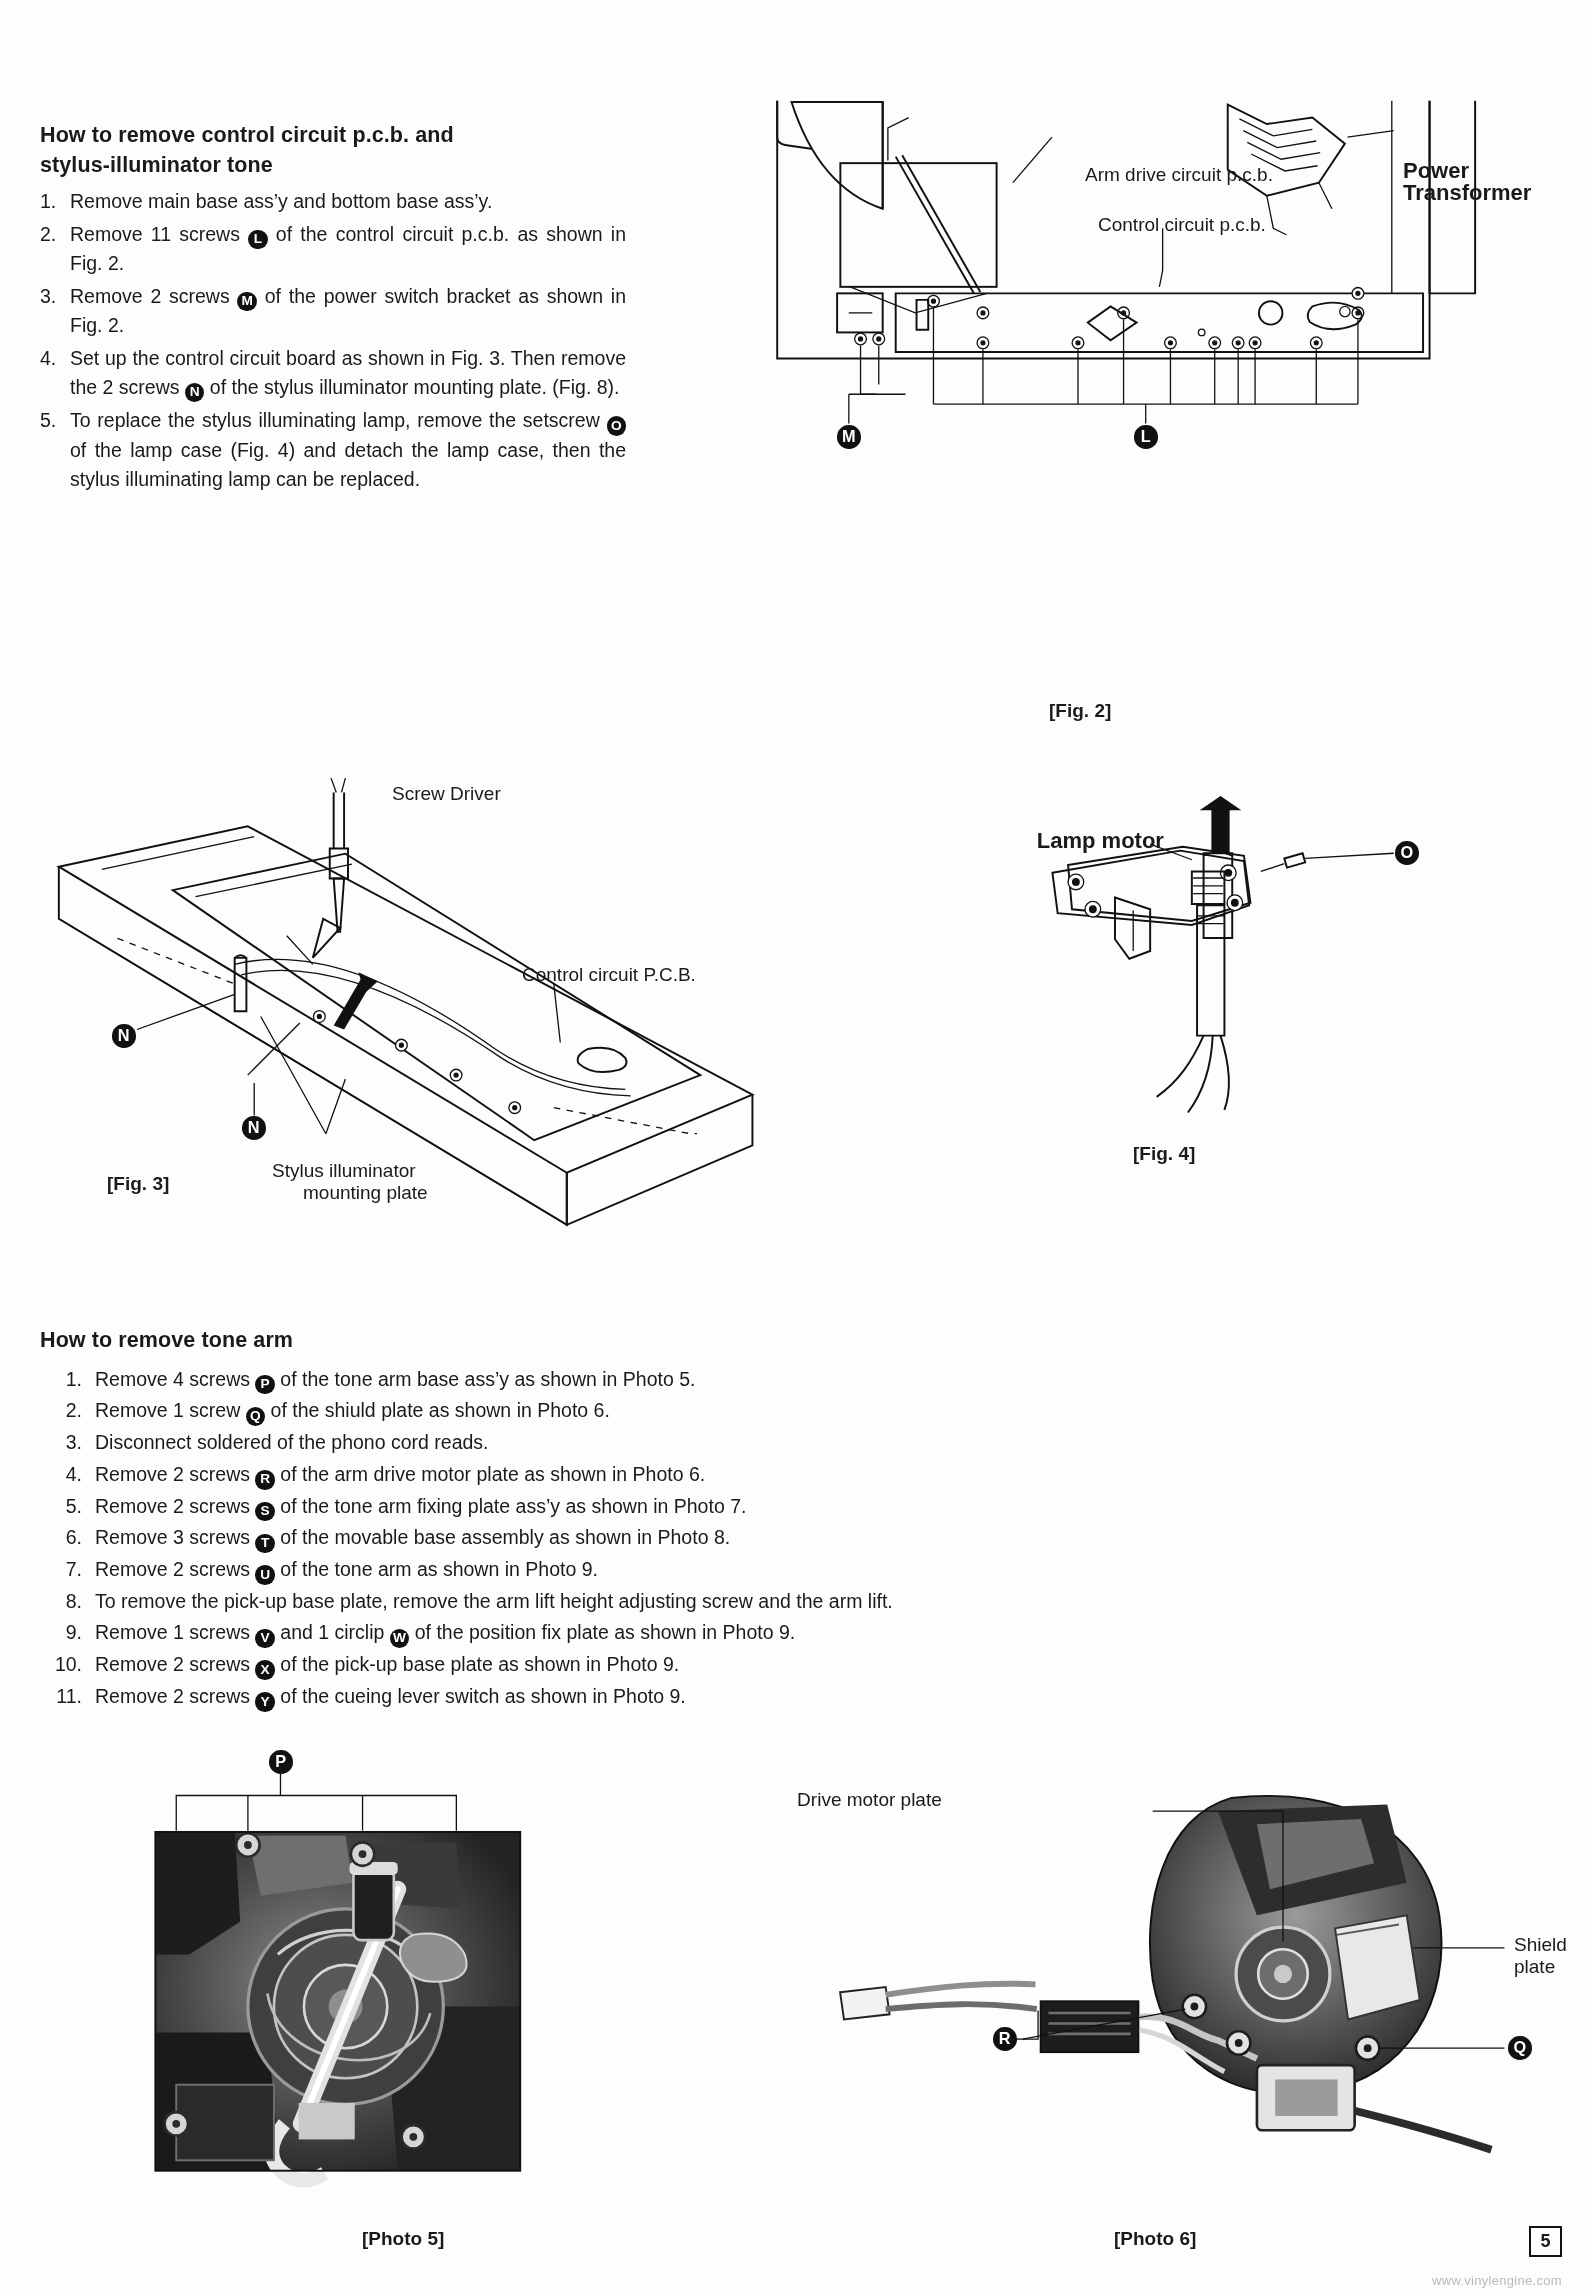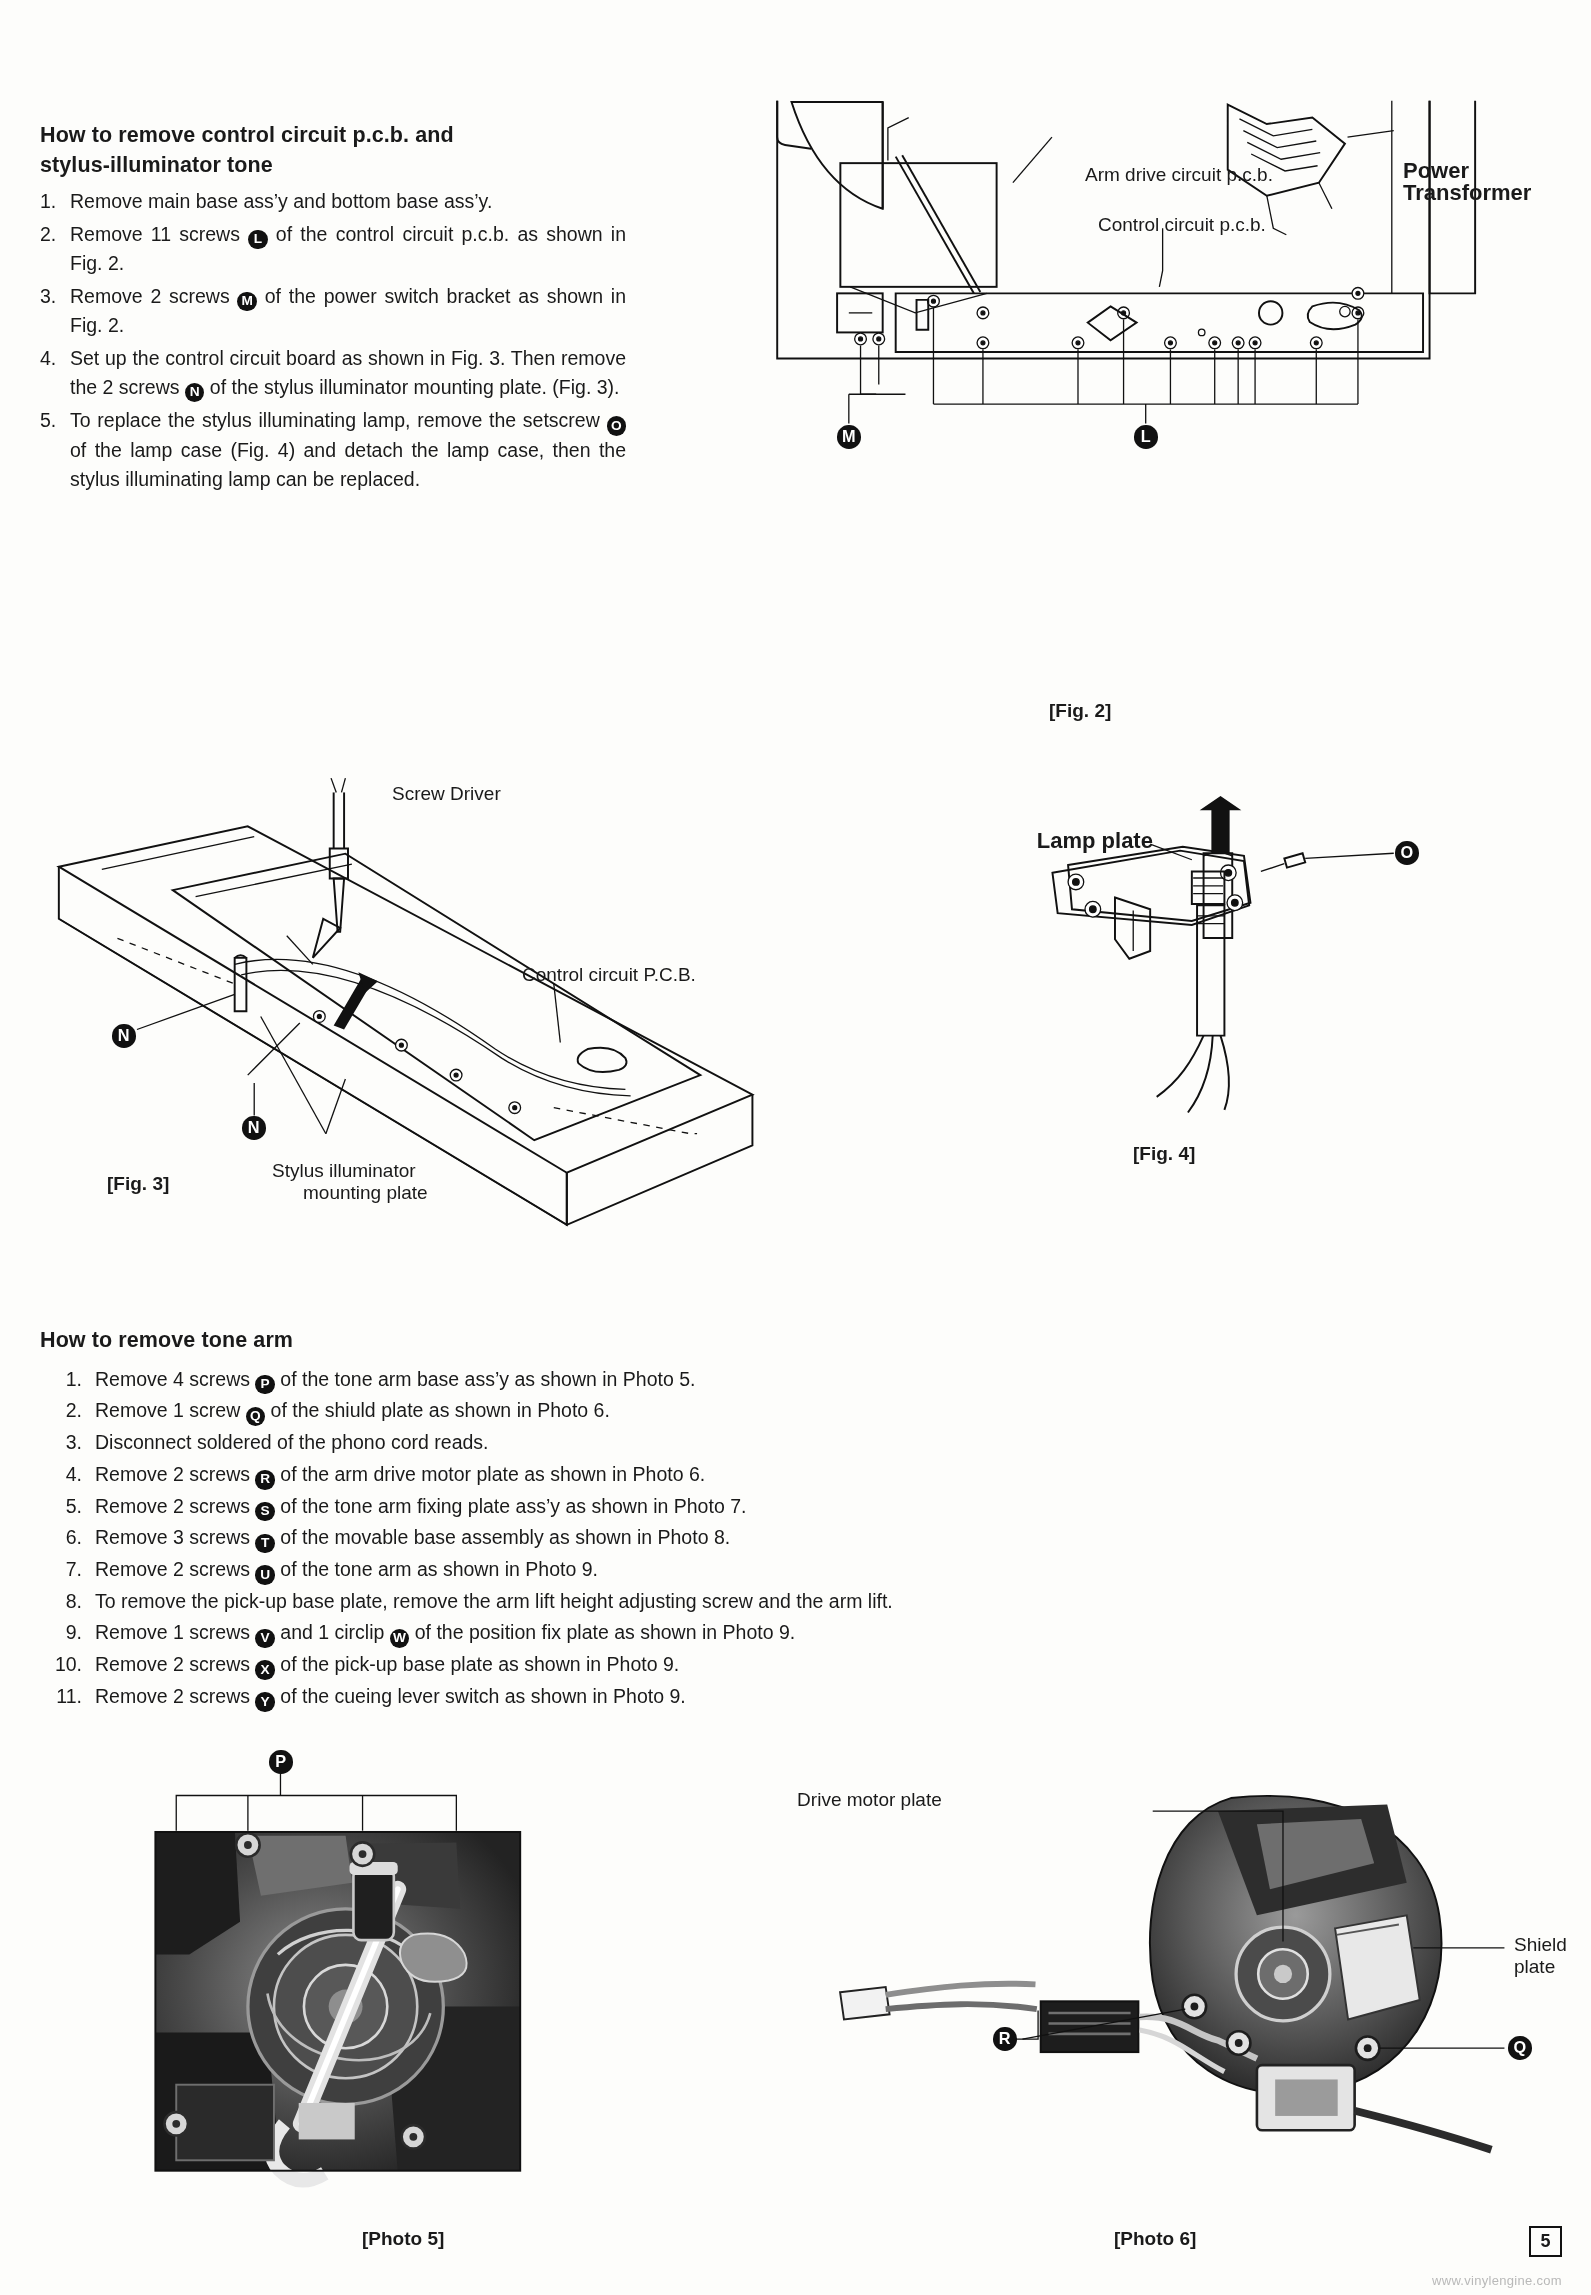--- a/index.html
+++ b/index.html
@@ -237,21 +237,21 @@
       <li>
         <span class="num">2.</span>
         <span>Remove 11 screws </span><span class="badge">L</span><span> of the control circuit p.c.b. as shown in Fig. 2.</span>
       </li>
       <li>
         <span class="num">3.</span>
         <span>Remove 2 screws </span><span class="badge">M</span><span> of the power switch bracket as shown in Fig. 2.</span>
       </li>
       <li>
         <span class="num">4.</span>
-        <span>Set up the control circuit board as shown in Fig. 3. Then remove the 2 screws </span><span class="badge">N</span><span> of the stylus illuminator mounting plate.  (Fig. 3).</span>
+        <span>Set up the control circuit board as shown in Fig. 3. Then remove the 2 screws </span><span class="badge">N</span><span> of the stylus illuminator mounting plate.  (Fig. 8).</span>
       </li>
       <li>
         <span class="num">5.</span>
         <span>To replace the stylus illuminating lamp, remove the setscrew </span><span class="badge">O</span><span> of the lamp case (Fig. 4) and detach the lamp case, then the stylus illuminating lamp can be replaced.</span>
       </li>
     </ol>
   </div>
 
   <div id="fig2-wrap">
     <svg width="778" height="573" viewBox="0 0 1195 880">
@@ -462,21 +462,21 @@
       <path class="ln" d="M268 380 C250 420 230 450 196 474"></path>
       <path class="ln" d="M282 380 C280 428 268 466 244 498"></path>
       <path class="ln" d="M294 380 C308 424 312 462 300 494"></path>
 
       <path class="ln-t" d="M356 128 L392 116"></path>
       <path class="ln" d="M392 108 L420 100 L424 114 L396 122 Z" fill="#fff"></path>
       <path class="ln-t" d="M424 108 L560 100"></path>
 
       <path class="ln-t" d="M186 86 L250 110"></path>
     </svg>
-    <div class="lbl-b" style="position:absolute; left:7.8px; top:40px;">Lamp plate</div>
+    <div class="lbl-b" style="position:absolute; left:7.8px; top:40px;">Lamp motor</div>
     <span class="badge big" style="position:absolute; left:366px; top:53px;">O</span>
   </div>
   <div id="fig4-cap" class="cap">[Fig. 4]</div>
 
   <div id="tonearm">
     <div class="h-title">How to remove tone arm</div>
     <ol class="steps2">
       <li>
         <span class="num">1.</span>
         <span>Remove 4 screws </span><span class="badge">P</span> <span>of the tone arm base ass’y as shown in Photo 5.</span>

